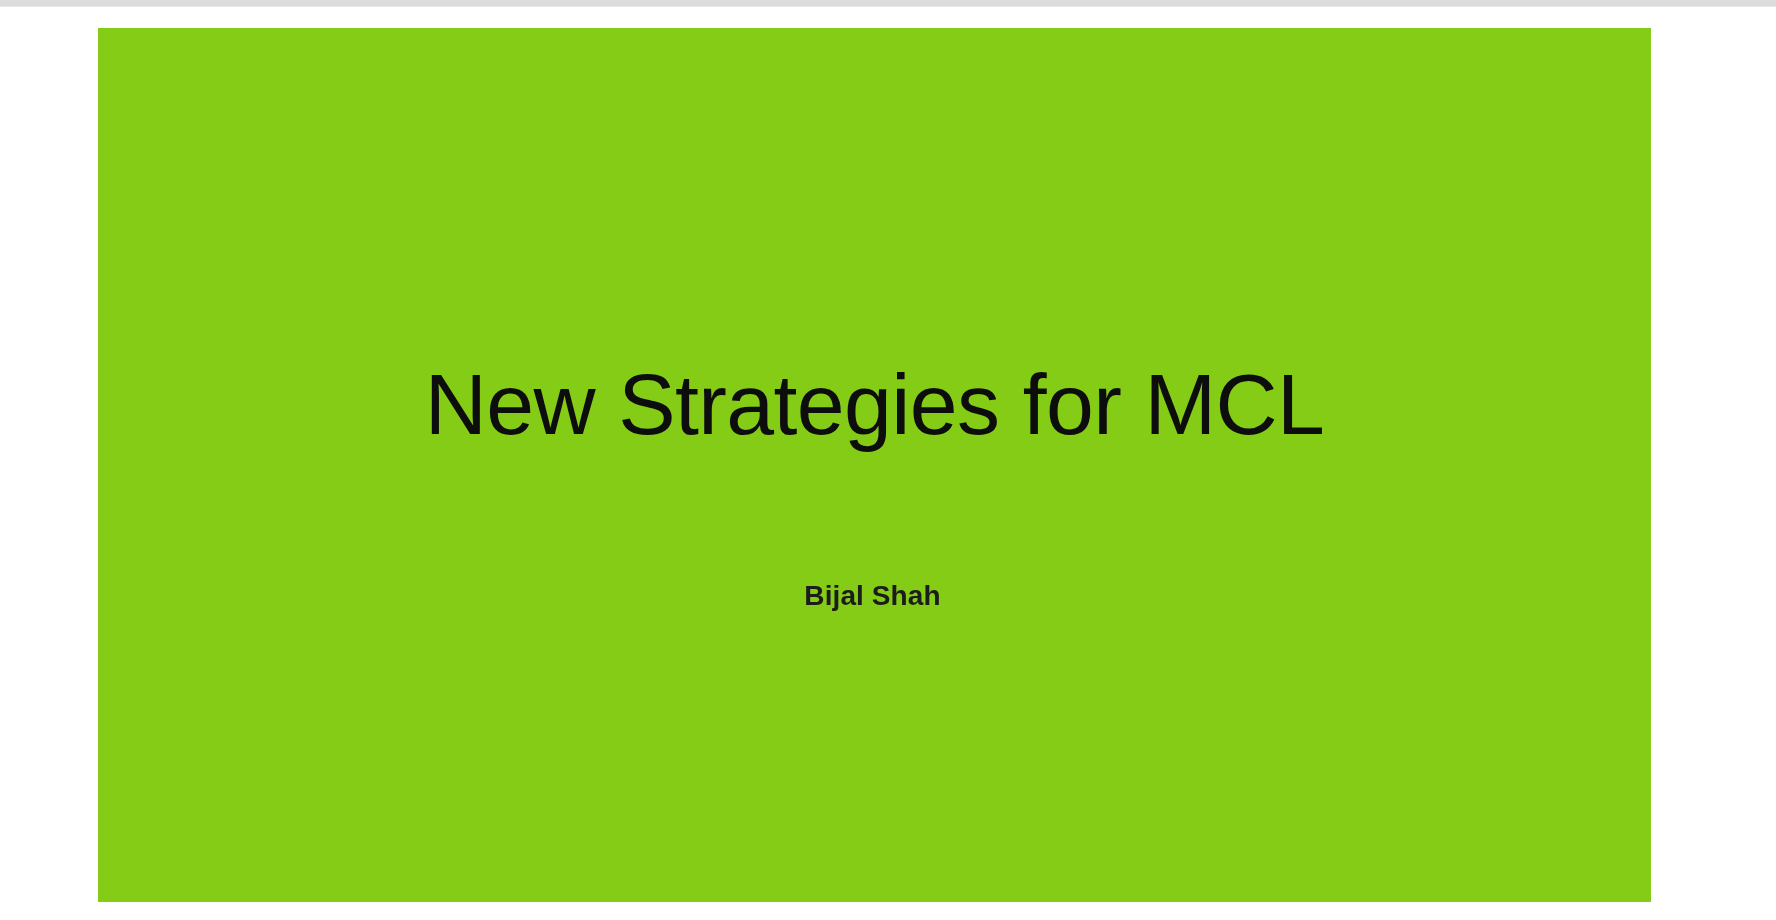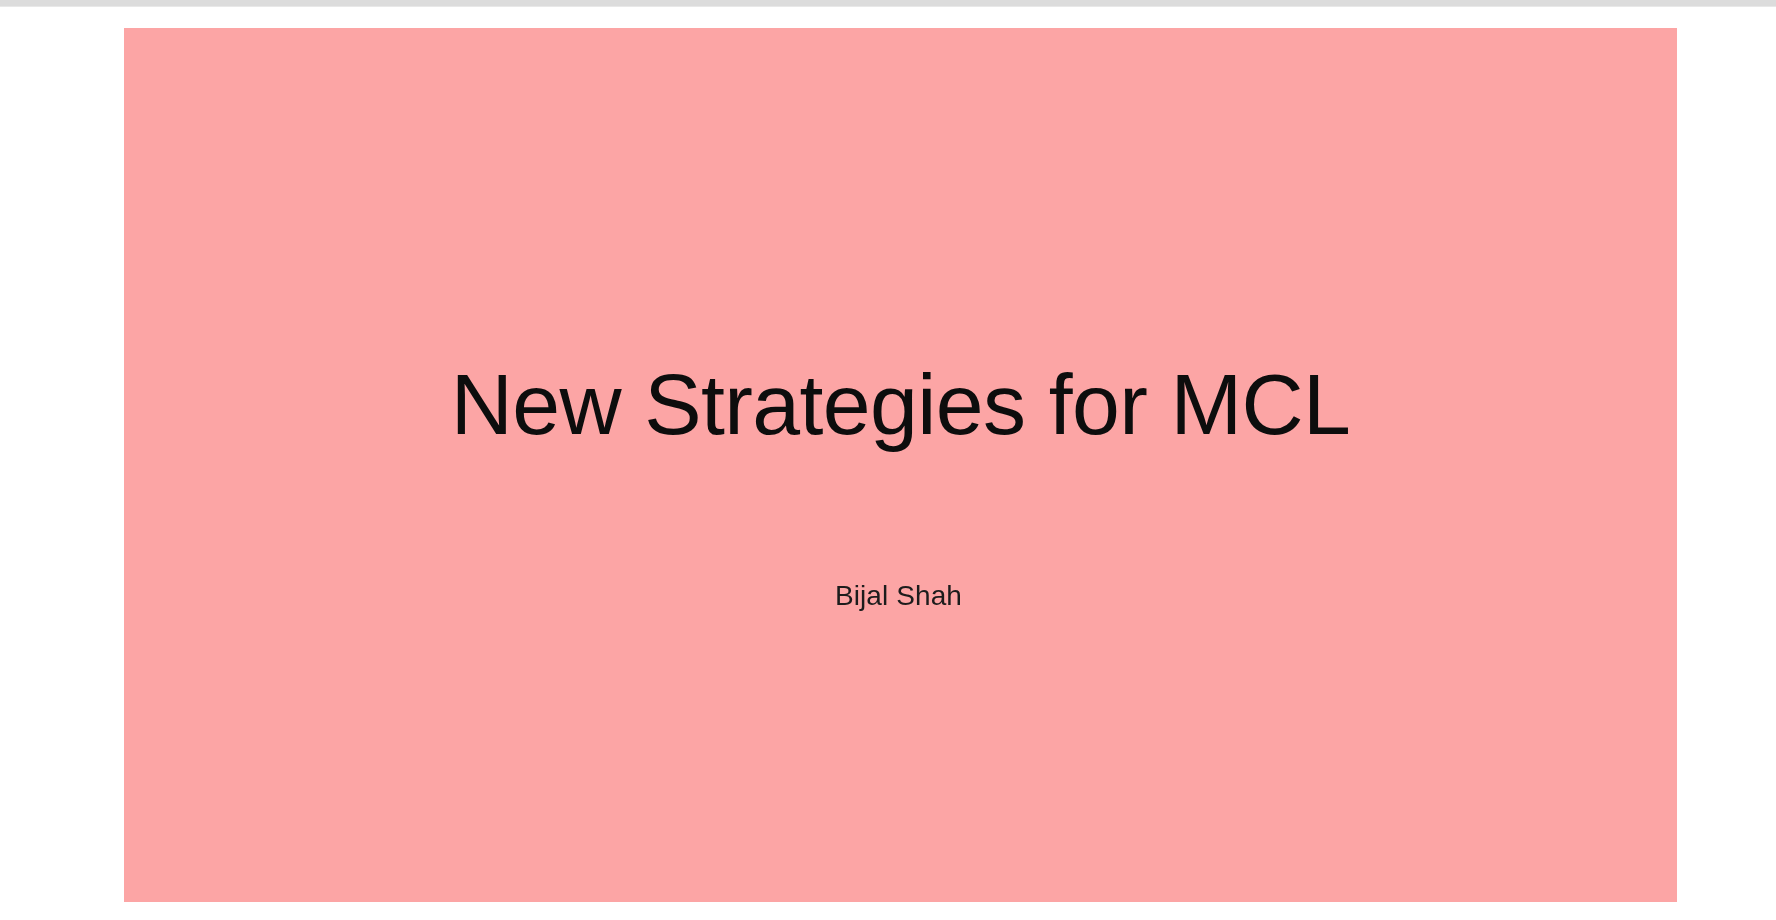--- a/index.html
+++ b/index.html
@@ -24,26 +24,26 @@
     top: 0;
     width: 1776px;
     height: 6px;
     background: #dcdcdc;
     border-bottom: 1px solid #e8e8e8;
   }
 
   
   #slide-canvas {
     position: absolute;
-    left: 124px;
+    left: 98px;
     top: 28px;
     width: 1553px;
     
     height: 874px;
-    background: #fca5a5;
+    background: #84cc16;
     overflow: hidden;
   }
 
   
   #slide-title-block {
     position: absolute;
     left: 0;
     top: 330px;
     width: 1553px;
     text-align: center;
@@ -69,21 +69,21 @@
     top: 551px;
     width: 1549px;
     text-align: center;
   }
 
   #slide-subtitle {
     display: inline-block;
     margin: 0;
     font-family: "Liberation Sans", "DejaVu Sans", sans-serif;
     font-size: 28px;
-    font-weight: 400;
+    font-weight: 700;
     line-height: 1.2;
     letter-spacing: 0.1px;
     color: #1c1c1c;
     white-space: nowrap;
     -webkit-font-smoothing: antialiased;
   }
 </style>
 </head>
 <body>
 

